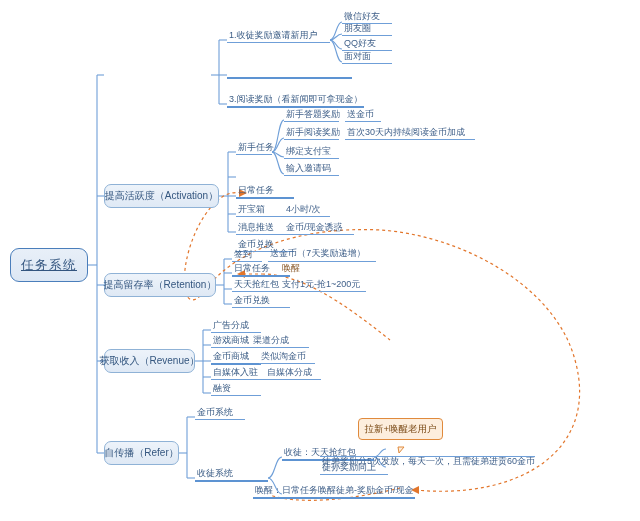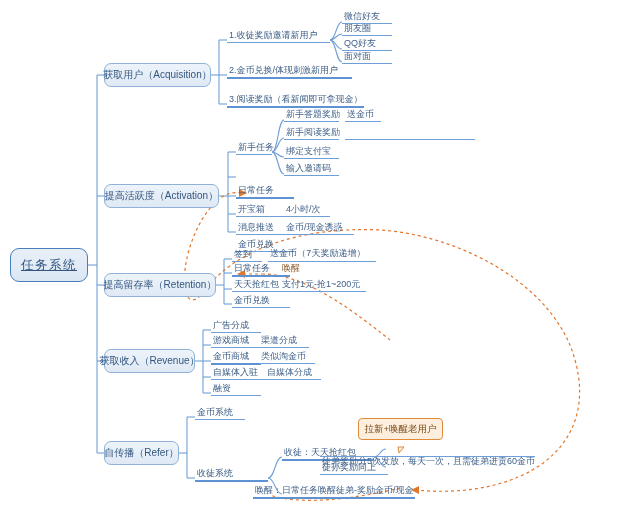--- a/index.html
+++ b/index.html
@@ -179,23 +179,20 @@
       <path d="M262 274 C300 274 340 300 390 340"></path>
     </g>
 
     <path d="M398 447 L404 447 L399 453 Z" fill="#fdeedd" stroke="#e08a3c" stroke-width="1"></path>
   </svg>
 
   <div class="node root" style="left:10px; top:248px; width:78px; height:34px;">
     <span>任务系统</span>
   </div>
 
-  <div class="node lvl2" style="left:104px; top:63px; width:107px; height:24px;">
-    <span>获取用户（Acquisition）</span>
-  </div>
 
   <div class="node lvl2" style="left:104px; top:184px; width:115px; height:24px;">
     <span>提高活跃度（Activation）</span>
   </div>
 
   <div class="node lvl2" style="left:104px; top:273px; width:112px; height:24px;">
     <span>提高留存率（Retention）</span>
   </div>
 
   <div class="node lvl2" style="left:104px; top:349px; width:91px; height:24px;">
@@ -204,23 +201,20 @@
 
   <div class="node lvl2" style="left:104px; top:441px; width:75px; height:24px;">
     <span>自传播（Refer）</span>
   </div>
 
   <div class="node lvl3" style="left:227px; top:27px; height:15px;">
     <span>1.收徒奖励邀请新用户</span>
   </div>
   <div class="underline" style="left:227px; top:42px; width:103px;"></div>
 
-  <div class="node lvl3" style="left:227px; top:62px; height:15px;">
-    <span>2.金币兑换/体现刺激新用户</span>
-  </div>
   <div class="underline thick" style="left:227px; top:77px; width:125px;"></div>
 
   <div class="node lvl3" style="left:227px; top:91px; height:15px;">
     <span>3.阅读奖励（看新闻即可拿现金）</span>
   </div>
   <div class="underline thick" style="left:227px; top:106px; width:137px;"></div>
 
   <div class="node lvl4" style="left:342px; top:9px; height:14px;">
     <span>微信好友</span>
   </div>
@@ -279,20 +273,23 @@
   </div>
   <div class="node lvl5" style="left:345px; top:107px; height:14px;">
     <span>送金币</span>
   </div>
   <div class="underline" style="left:284px; top:121px; width:55px;"></div>
   <div class="underline" style="left:345px; top:121px; width:36px;"></div>
 
   <div class="node lvl4" style="left:284px; top:125px; height:14px;">
     <span>新手阅读奖励</span>
   </div>
+  <div class="node lvl5" style="left:345px; top:125px; height:14px;">
+    <span>首次30天内持续阅读金币加成</span>
+  </div>
   <div class="underline" style="left:284px; top:139px; width:55px;"></div>
   <div class="underline" style="left:345px; top:139px; width:130px;"></div>
 
   <div class="node lvl4" style="left:284px; top:144px; height:14px;">
     <span>绑定支付宝</span>
   </div>
   <div class="underline" style="left:284px; top:158px; width:55px;"></div>
 
   <div class="node lvl4" style="left:284px; top:161px; height:14px;">
     <span>输入邀请码</span>
@@ -331,21 +328,21 @@
   <div class="underline" style="left:232px; top:307px; width:58px;"></div>
 
   <div class="node lvl3" style="left:211px; top:317px; height:15px;">
     <span>广告分成</span>
   </div>
   <div class="underline" style="left:211px; top:332px; width:50px;"></div>
 
   <div class="node lvl3" style="left:211px; top:332px; height:15px;">
     <span>游戏商城</span>
   </div>
-  <div class="node lvl4" style="left:259px; top:332px; height:15px;">
+  <div class="node lvl4" style="left:251px; top:332px; height:15px;">
     <span>渠道分成</span>
   </div>
   <div class="underline" style="left:211px; top:347px; width:50px;"></div>
   <div class="underline" style="left:259px; top:347px; width:50px;"></div>
 
   <div class="node lvl3" style="left:211px; top:348px; height:15px;">
     <span>金币商城</span>
   </div>
   <div class="node lvl4" style="left:259px; top:348px; height:15px;">
     <span>类似淘金币</span>

